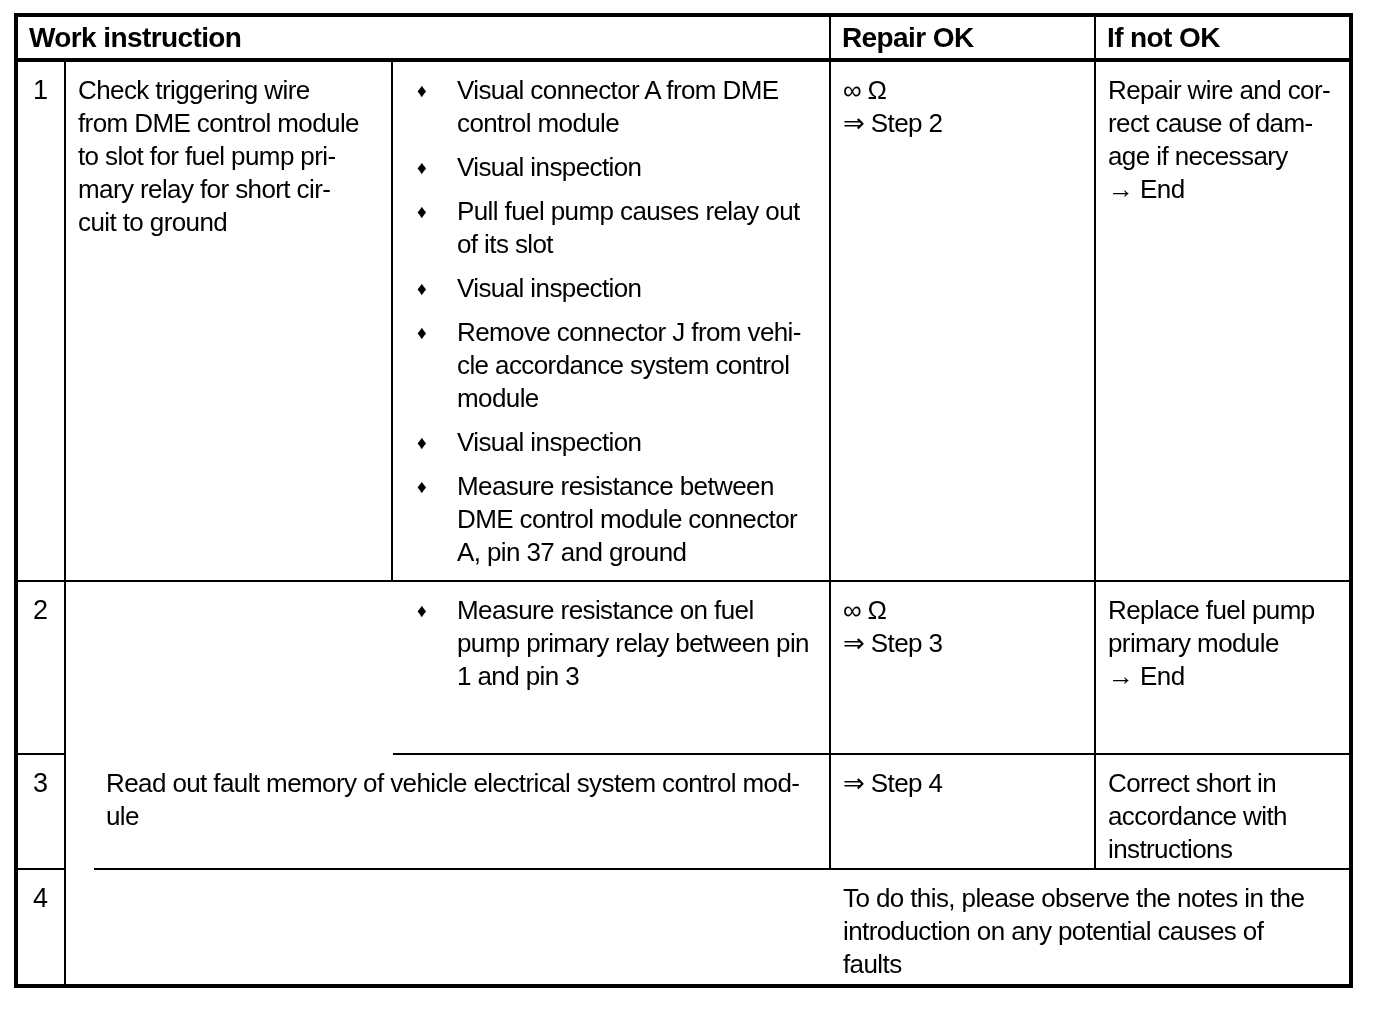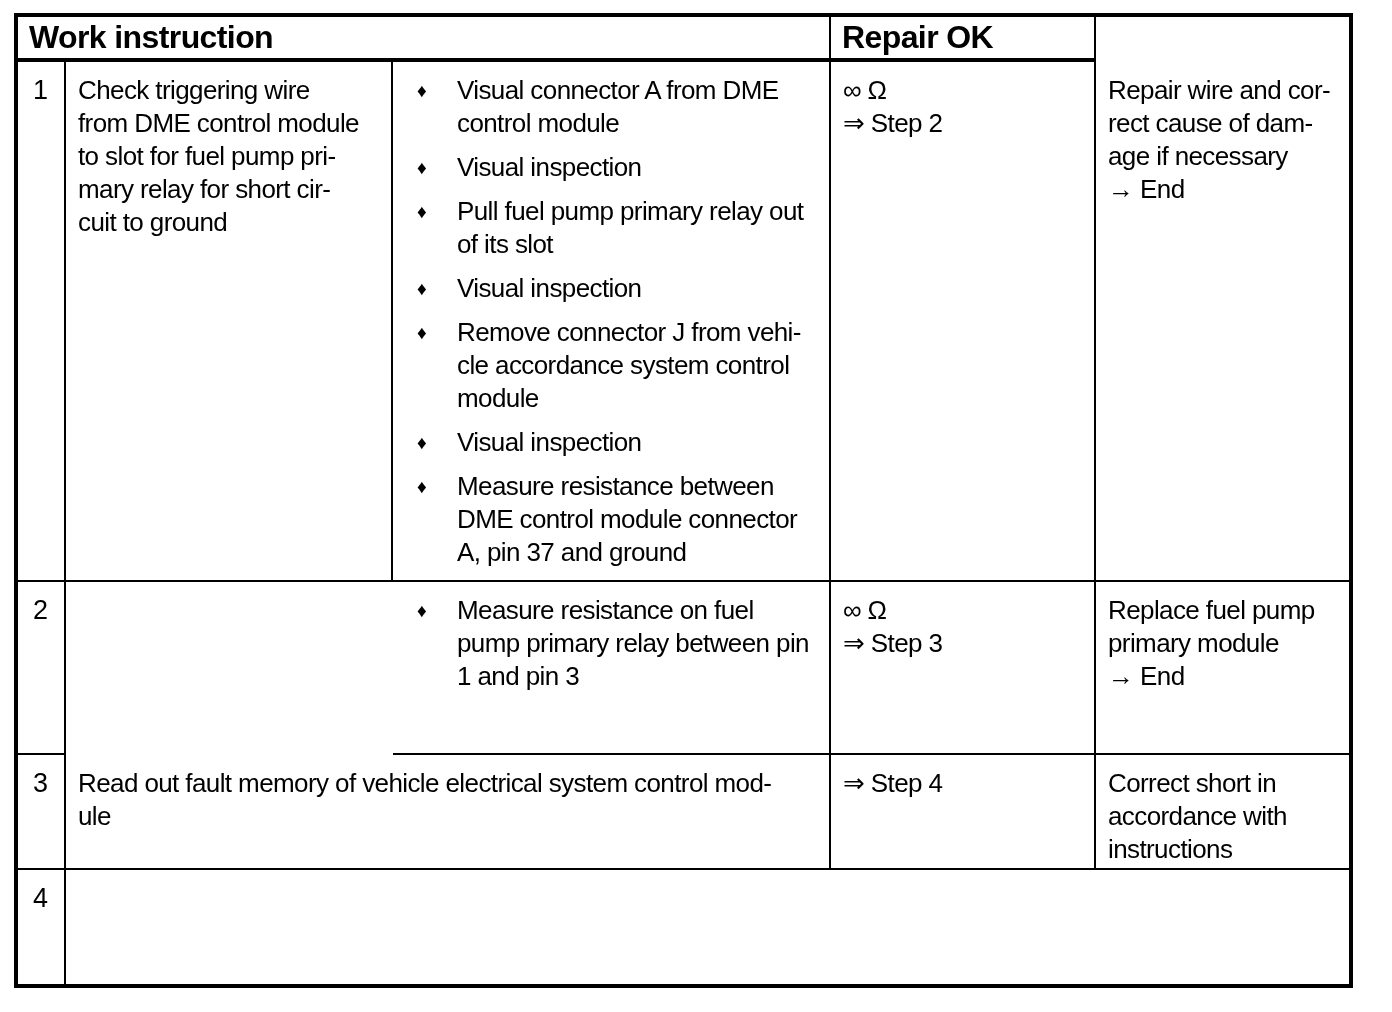--- a/index.html
+++ b/index.html
@@ -37,34 +37,34 @@
     border-bottom: 2px solid #000000;
     font-size: 26px;
     line-height: 33px;
     letter-spacing: -0.6px;
     overflow: hidden;
   }
   .pre { white-space: pre-line; }
   .hdr {
     border-bottom: 4px solid #000000;
     font-weight: bold;
-    font-size: 32px;
+    font-size: 28px;
     display: flex;
     align-items: center;
     padding-left: 11px;
   }
   .no-r { border-right: none; }
   .no-b { border-bottom: none; }
   .c1 { grid-column: 1 / 2; }
   .c2 { grid-column: 2 / 3; }
   .c3 { grid-column: 3 / 4; }
   .c4 { grid-column: 4 / 5; }
   .c5 { grid-column: 5 / 6; }
   .c1-3 { grid-column: 1 / 4; }
-  .c2-3 { grid-column: 2 / 4; }
+  .c2-3 { grid-column: 2 / 4; margin-left: 28px; }
   .c4-5 { grid-column: 4 / 6; }
   .r1 { grid-row: 1; }
   .r2 { grid-row: 2; }
   .r3 { grid-row: 3; }
   .r4 { grid-row: 4; }
   .r5 { grid-row: 5; }
   .stepnum {
     padding: 12px 0 0 15px;
     font-size: 27px;
   }
@@ -92,40 +92,41 @@
   }
 </style>
 </head>
 <body>
 
 <div class="page">
   <div class="doc-table">
 
     <div class="cell hdr c1-3 r1">Work instruction</div>
     <div class="cell hdr c4 r1">Repair OK</div>
+    <div class="cell hdr c5 r1 no-r">If not OK</div>
 
     <div class="cell stepnum c1 r2">1</div>
     <div class="cell desc pre c2 r2">Check triggering wire
 from DME control module
 to slot for fuel pump pri-
 mary relay for short cir-
 cuit to ground</div>
     <div class="cell actions c3 r2">
       <div class="bullet-item">
         <span class="bullet-marker">♦</span>
         <span class="bullet-text pre">Visual connector A from DME
 control module</span>
       </div>
       <div class="bullet-item">
         <span class="bullet-marker">♦</span>
         <span class="bullet-text pre">Visual inspection</span>
       </div>
       <div class="bullet-item">
         <span class="bullet-marker">♦</span>
-        <span class="bullet-text pre">Pull fuel pump primary relay out
+        <span class="bullet-text pre">Pull fuel pump causes relay out
 of its slot</span>
       </div>
       <div class="bullet-item">
         <span class="bullet-marker">♦</span>
         <span class="bullet-text pre">Visual inspection</span>
       </div>
       <div class="bullet-item">
         <span class="bullet-marker">♦</span>
         <span class="bullet-text pre">Remove connector J from vehi-
 cle accordance system control
@@ -166,15 +167,18 @@
 
     <div class="cell stepnum c1 r4">3</div>
     <div class="cell desc pre c2-3 r4">Read out fault memory of vehicle electrical system control mod-
 ule</div>
     <div class="cell valcell pre c4 r4">⇒ Step 4</div>
     <div class="cell valcell pre c5 r4 no-r">Correct short in
 accordance with
 instructions</div>
 
     <div class="cell stepnum c1 r5 no-b">4</div>
+    <div class="cell valcell pre c4-5 r5 no-r no-b">To do this, please observe the notes in the
+introduction on any potential causes of
+faults</div>
 
   </div>
 </div>
 
 </body></html>

